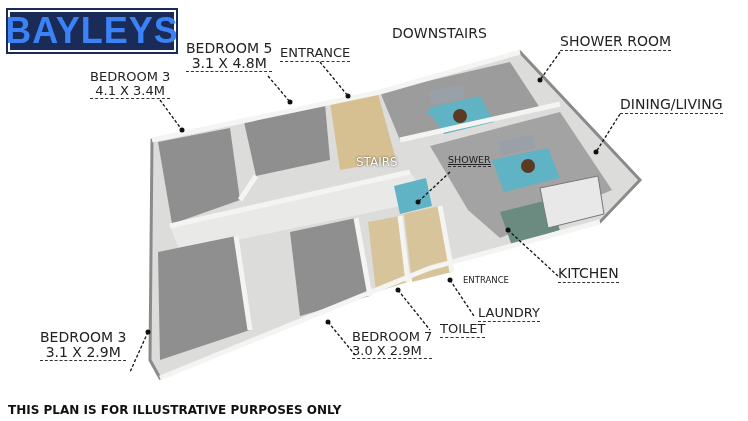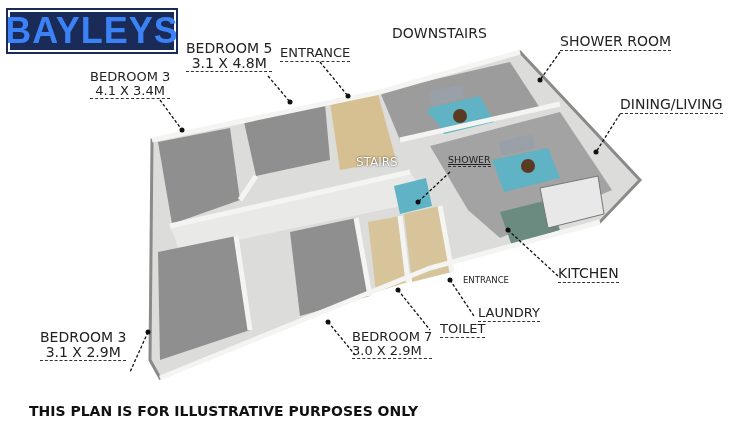--- a/index.html
+++ b/index.html
@@ -6,21 +6,21 @@
   body { width:748px; height:421px; position:relative; overflow:hidden; font-family:"DejaVu Sans", sans-serif; }
   .logo { position:absolute; left:8px; top:10px; width:168px; height:42px; background:#1a2b57; border:2px solid #ffffff; outline:2px solid #1a2b57; box-sizing:border-box; display:flex; align-items:center; justify-content:center; }
   .logo span { color:#3b82f6; font-family:"Liberation Sans", sans-serif; font-weight:bold; font-size:36px; letter-spacing:1px; }
   svg.plan { position:absolute; left:0; top:0; }
   .lbl { position:absolute; color:#222; font-family:"DejaVu Sans", sans-serif; white-space:nowrap; line-height:1.05; }
   .big { font-size:14px; }
   .med { font-size:13px; }
   .small { font-size:9px; }
   .dims { display:block; text-align:center; }
   .ul { border-bottom:1.5px dashed #333; padding-bottom:1px; }
-  .disclaimer { position:absolute; left:8px; top:403px; font-family:"DejaVu Sans", sans-serif; font-size:14px; color:#111; font-weight:bold; letter-spacing:0;margin-left:21px; }
+  .disclaimer { position:absolute; left:8px; top:403px; font-family:"DejaVu Sans", sans-serif; font-size:12px; color:#111; font-weight:bold; letter-spacing:0; }
 </style>
 </head>
 <body>
 
 <div class="logo">
   <span>BAYLEYS</span>
 </div>
 
 <svg class="plan" width="748" height="421" viewBox="0 0 748 421">
 

